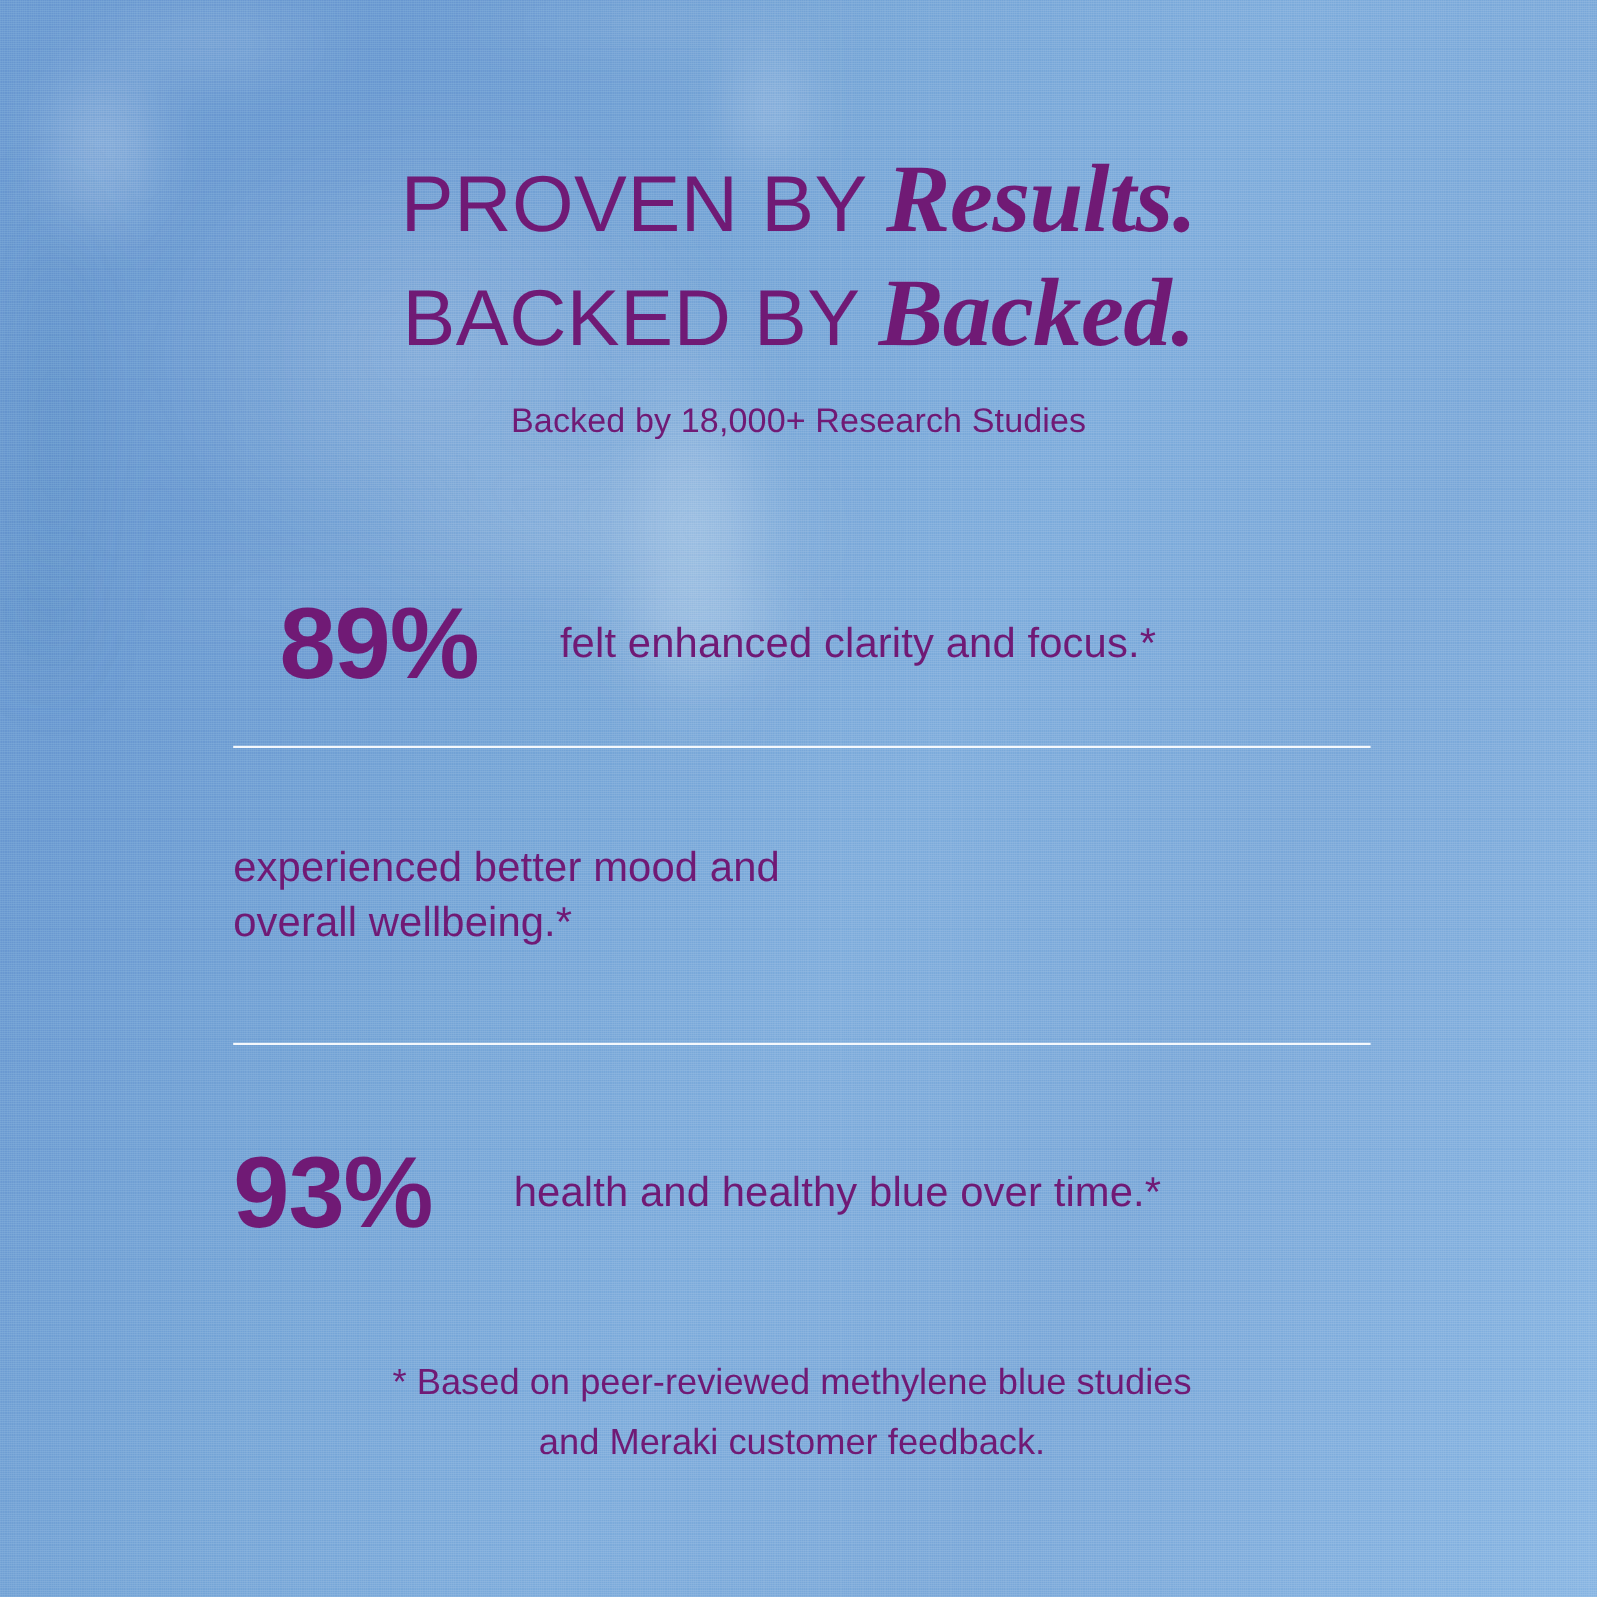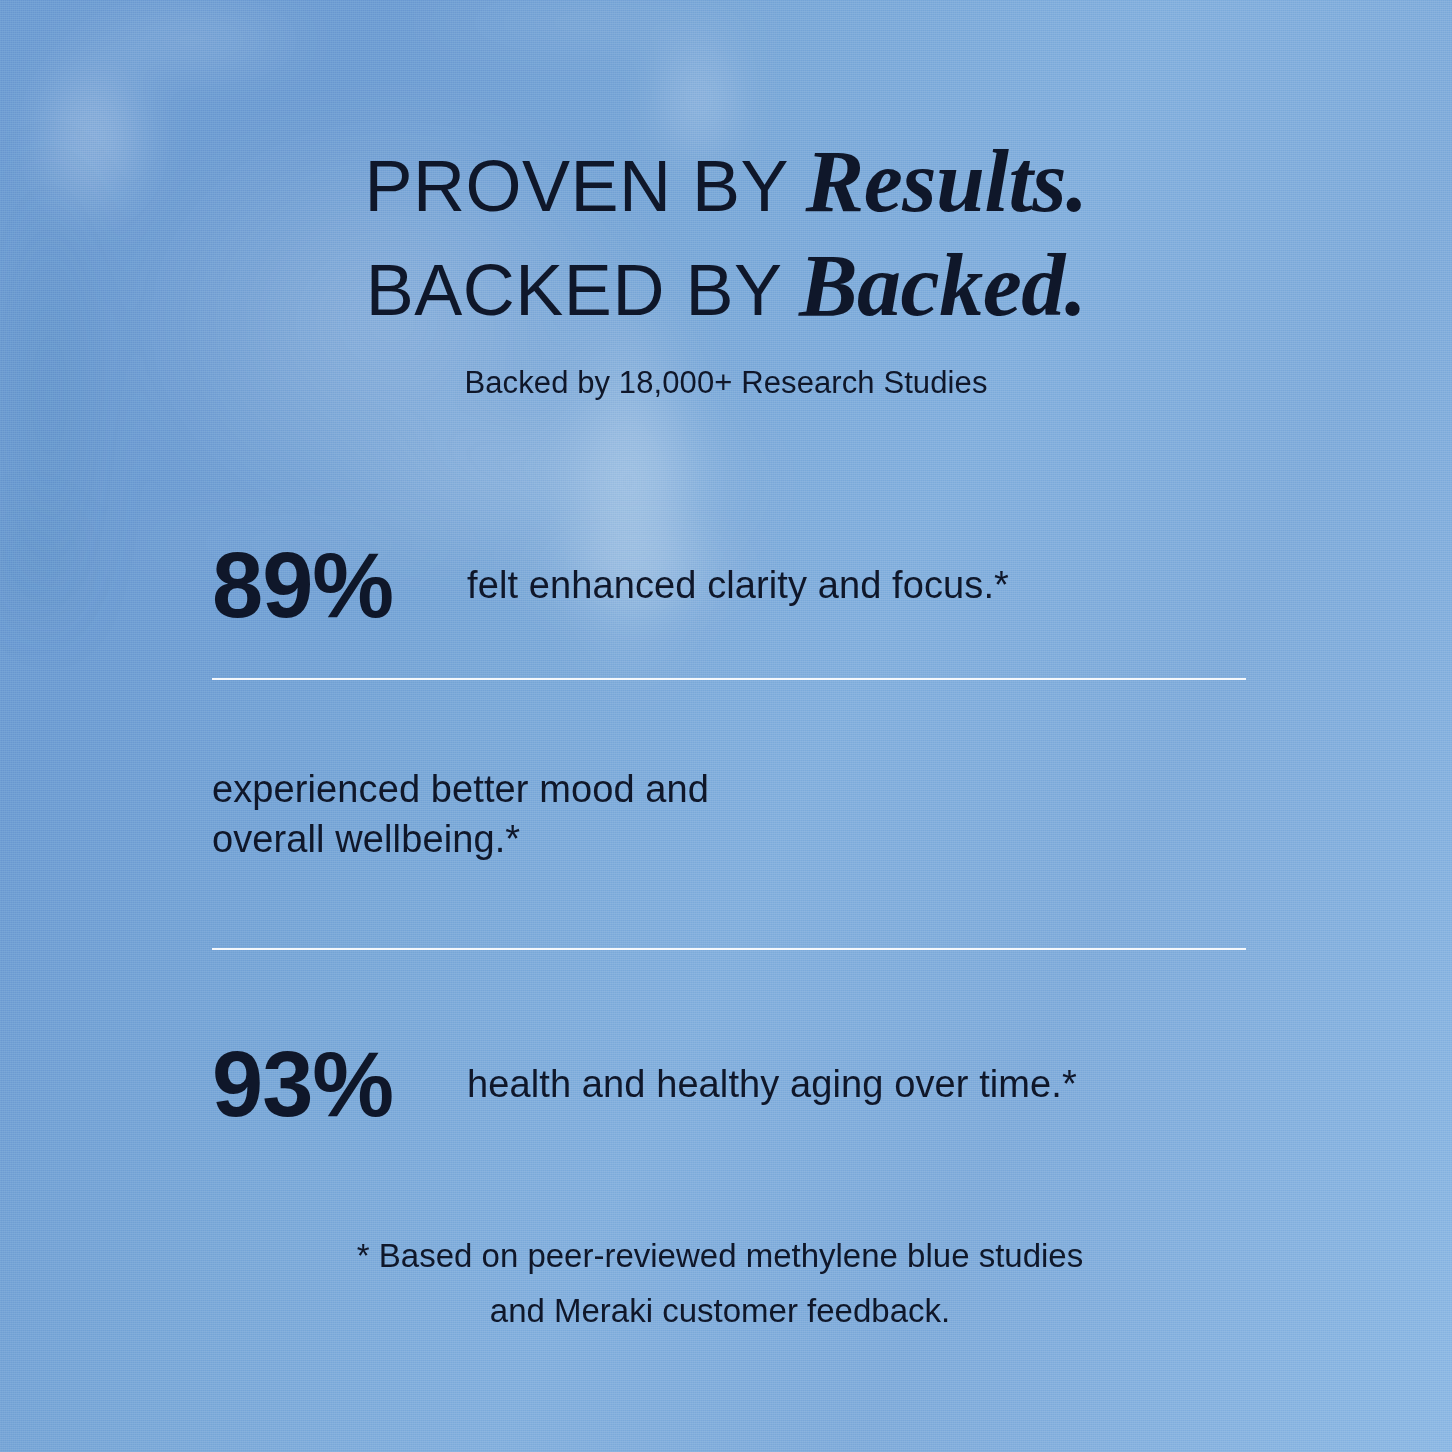--- a/index.html
+++ b/index.html
@@ -6,21 +6,21 @@
     margin: 0;
     padding: 0;
     background: #6f9fd4;
   }
   #canvas {
     position: relative;
     width: 1452px;
     height: 1452px;
     overflow: hidden;
     font-family: "Liberation Sans", sans-serif;
-    color: #0f172a;
+    color: #701a75;
     -webkit-font-smoothing: antialiased;
   }
 
   
   .bg-layer {
     position: absolute;
     inset: 0;
     pointer-events: none;
   }
   .bg-base {
@@ -124,21 +124,21 @@
     position: absolute;
     left: 212px;
     top: 492px;
     width: 1034px;
   }
   .stat-row {
     display: flex;
     align-items: center;
     box-sizing: border-box;
   }
-  .stat-1 { height: 186px; }
+  .stat-1 { height: 186px; margin-left: 42px; }
   .stat-2 { height: 268px; }
   .stat-3 { height: 268px; }
 
   .stat-value {
     flex: 0 0 auto;
     font-weight: 700;
     font-size: 92px;
     line-height: 1;
     letter-spacing: -1px;
     width: 255px;
@@ -212,21 +212,21 @@
           <div>experienced better mood and</div>
           <div>overall wellbeing.*</div>
         </div>
       </div>
 
       <div class="divider"></div>
 
       <div class="stat-row stat-3">
         <div class="stat-value">93%</div>
         <div class="stat-text">
-          <div>health and healthy aging over time.*</div>
+          <div>health and healthy blue over time.*</div>
         </div>
       </div>
 
     </div>
 
     <div class="footnote">
       <div>* Based on peer-reviewed methylene blue studies</div>
       <div>and Meraki customer feedback.</div>
     </div>
 

